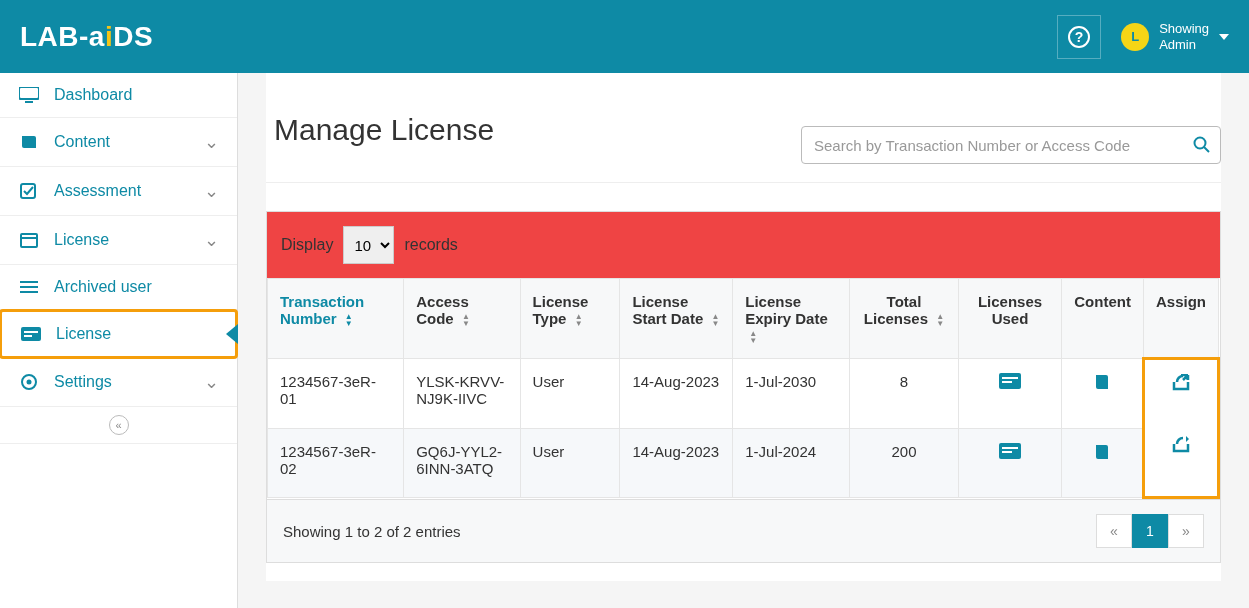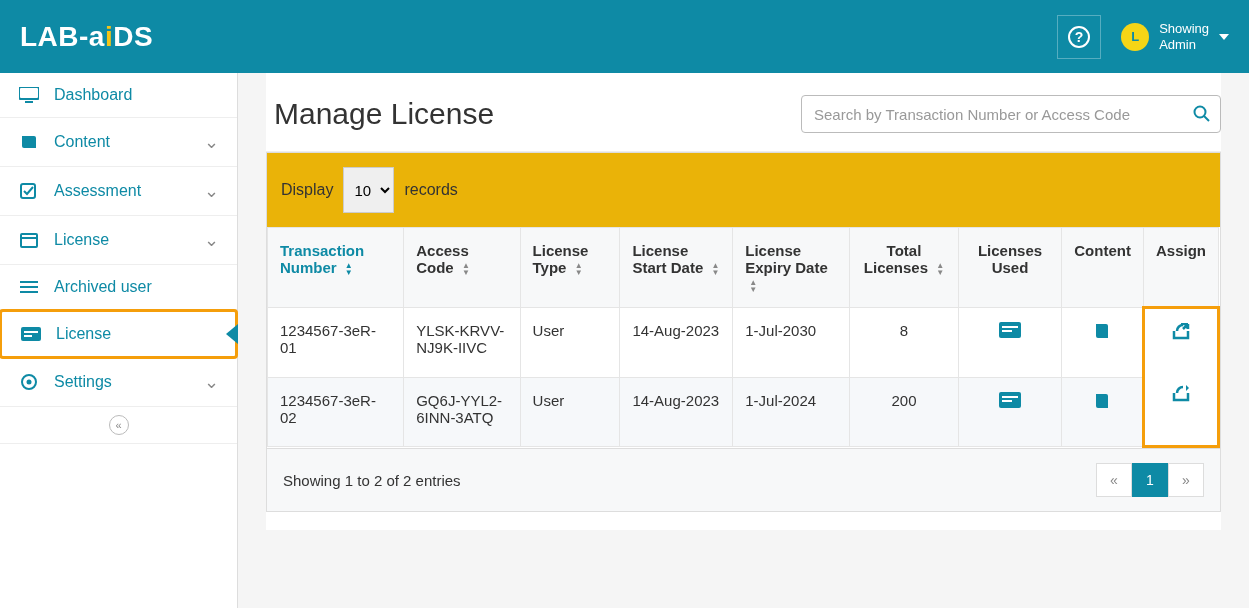--- a/index.html
+++ b/index.html
@@ -27,28 +27,28 @@
   .collapse-circle { display:inline-flex; width:20px; height:20px; border:1px solid #bbb; border-radius:50%; align-items:center; justify-content:center; color:#888; font-size:11px; }
   
   .main { flex:1; padding: 0; }
   .breadcrumb { padding: 16px 28px 10px; color:#666; font-size: 15px; }
   .breadcrumb a { color: #0e8aa5; text-decoration:none; }
   .breadcrumb .sep { margin: 0 8px; color:#aaa; }
   
   .content-card { background:#fff; margin: 0 28px 28px; padding: 22px 0 18px; min-height: 450px;}
   .card-header { display:flex; align-items:center; justify-content:space-between; padding: 0 0 18px; margin: 0 0 0; border-bottom: 1px solid #eee; }
   .card-header h1 { font-size: 30px; font-weight: 400; color:#333; margin-left: 8px;}
-  .search-wrap { position:relative; }
+  .search-wrap { position:relative;margin-top:31px; }
   .search-input { width: 420px; height: 38px; border:1px solid #bbb; border-radius: 4px; padding: 0 40px 0 12px; font-size: 15px; }
   .search-input::placeholder { color:#999; }
   .search-icon-btn { position:absolute; right:10px; top:50%; transform:translateY(-50%); color:#0e8aa5; font-size:18px; }
   
-  .table-wrap { background:#eab308; border:1px solid #ddd; }
+  .table-wrap { background:#ef4444; border:1px solid #ddd; margin-top: 28px; }
   .display-bar { padding: 14px 14px; font-size:16px; color:#333; display:flex; align-items:center; gap:10px;}
-  .display-bar select { height:46px; border:1px solid #ccc; padding: 2px 6px; font-size:15px; }
+  .display-bar select { height:38px; border:1px solid #ccc; padding: 2px 6px; font-size:15px; }
   
   table { width:100%; border-collapse: collapse; background:#fff; }
   th, td { text-align:left; padding: 14px 12px; border:1px solid #e5e5e5; vertical-align: top; font-size: 15px;}
   th { background:#f7f8f9; font-weight:600; color:#333; }
   th.sortable .sort-icons { display:inline-flex; flex-direction:column; font-size:8px; line-height:7px; margin-left:4px; color:#888; vertical-align: middle;}
   th.sorted { color:#0e8aa5; }
   th.sorted .sort-icons { color:#0e8aa5; }
   td.center, th.center { text-align:center; }
   .action-icon { color:#0e8aa5; font-size:20px; display:inline-block; }
   .assign-col { border: 3px solid #f59e0b; }

